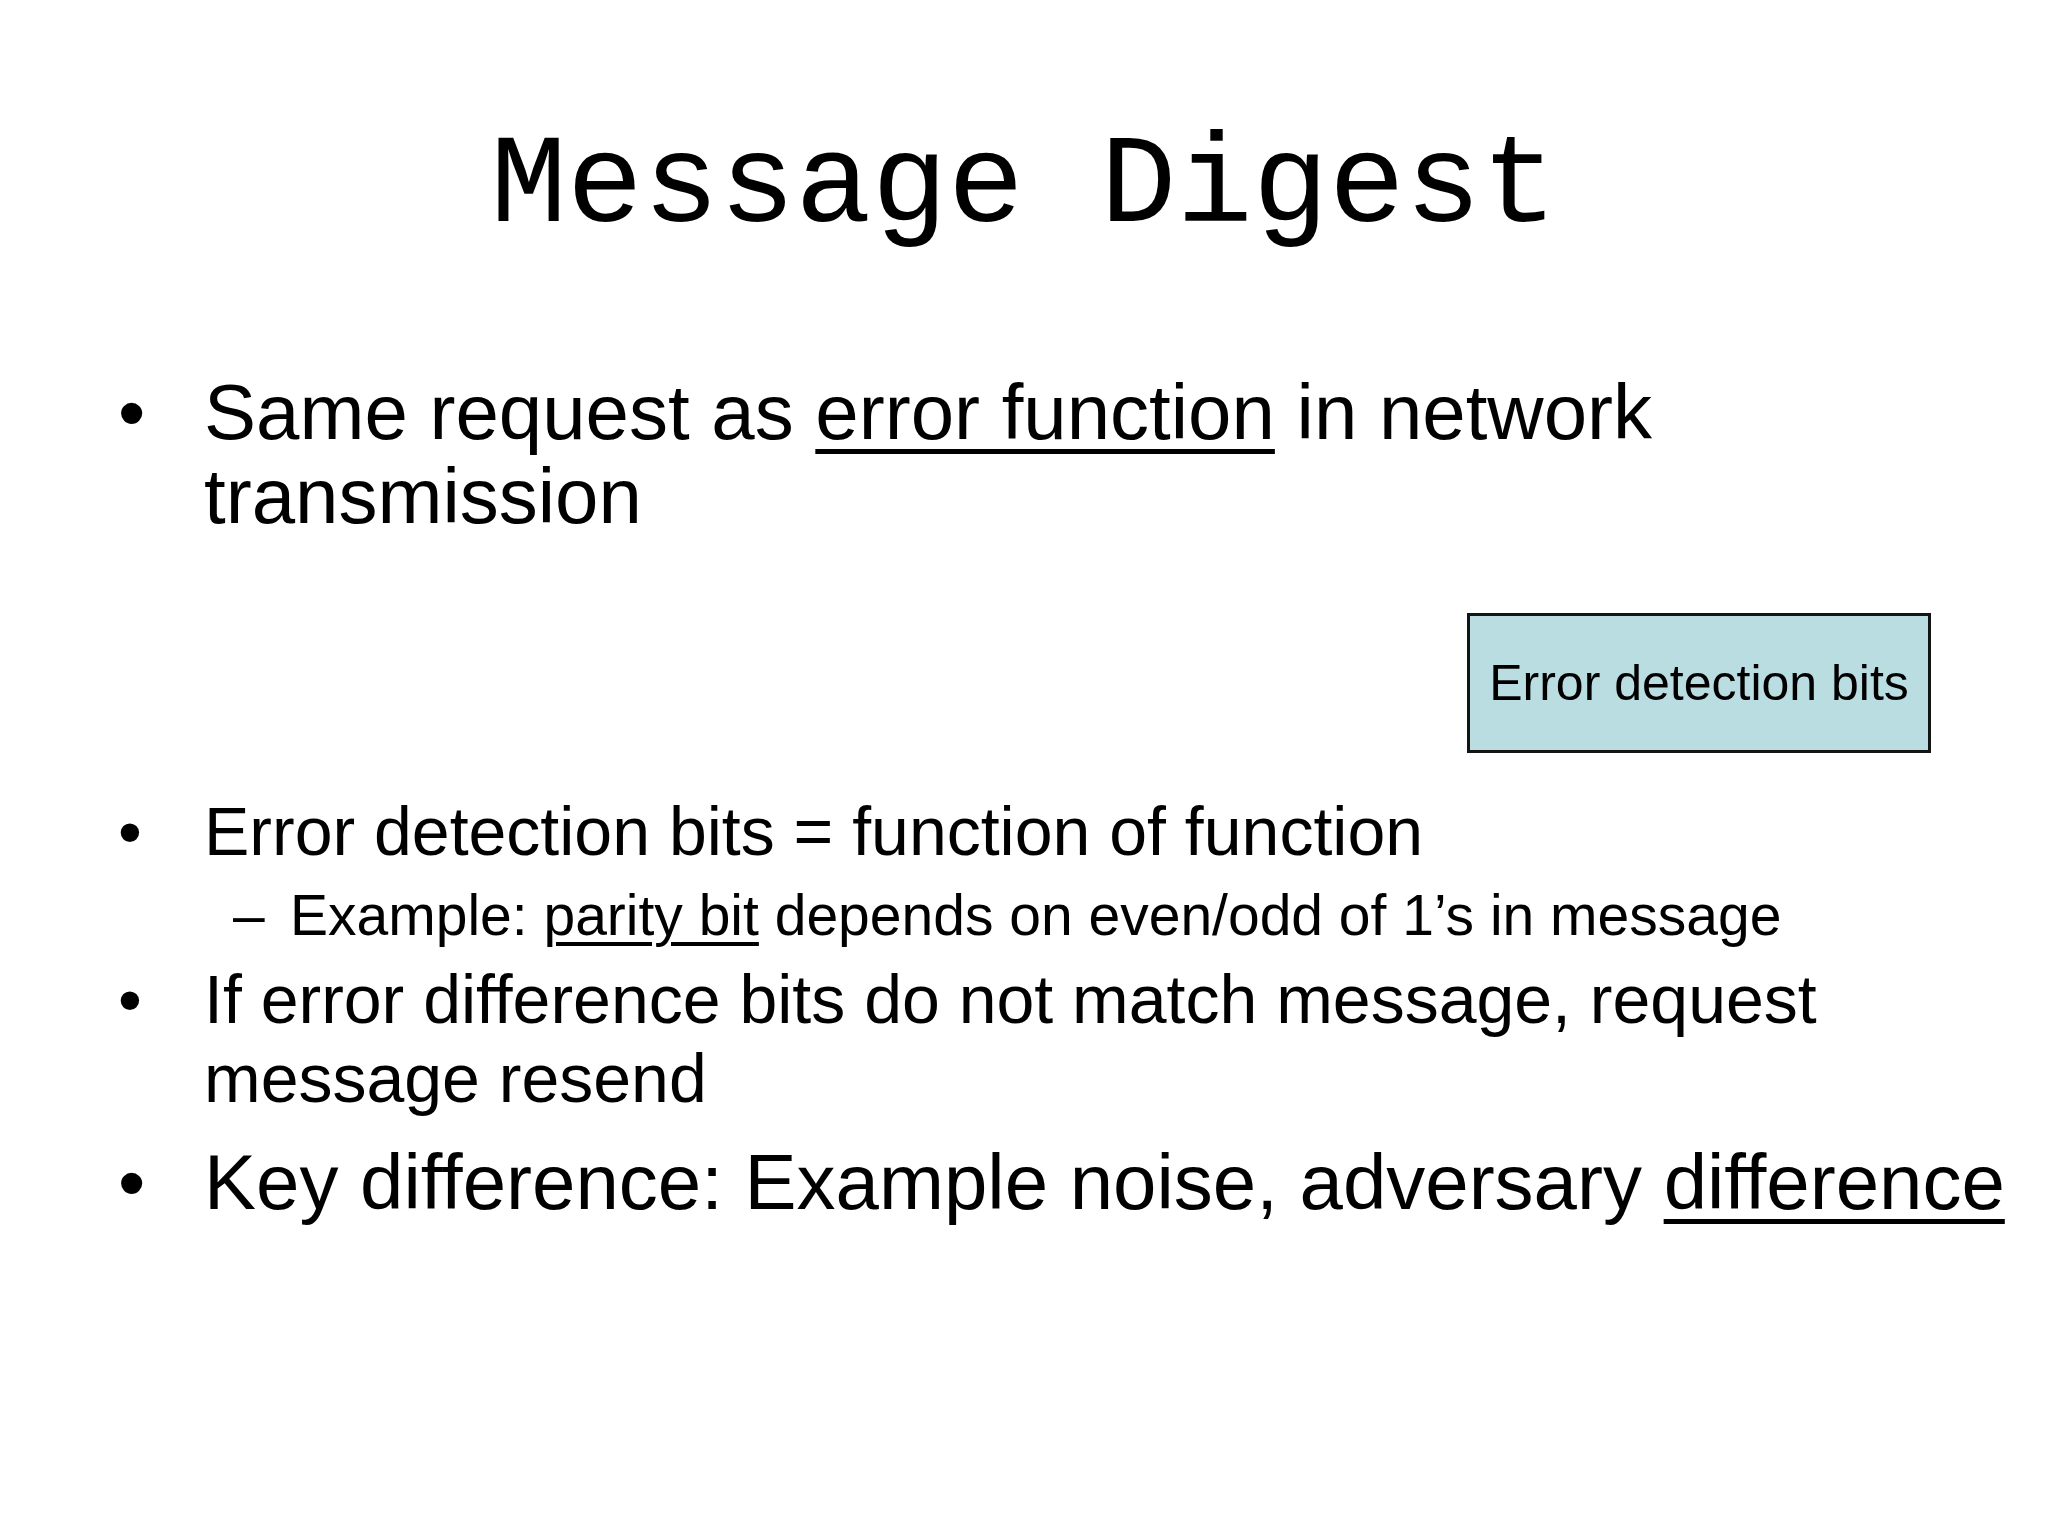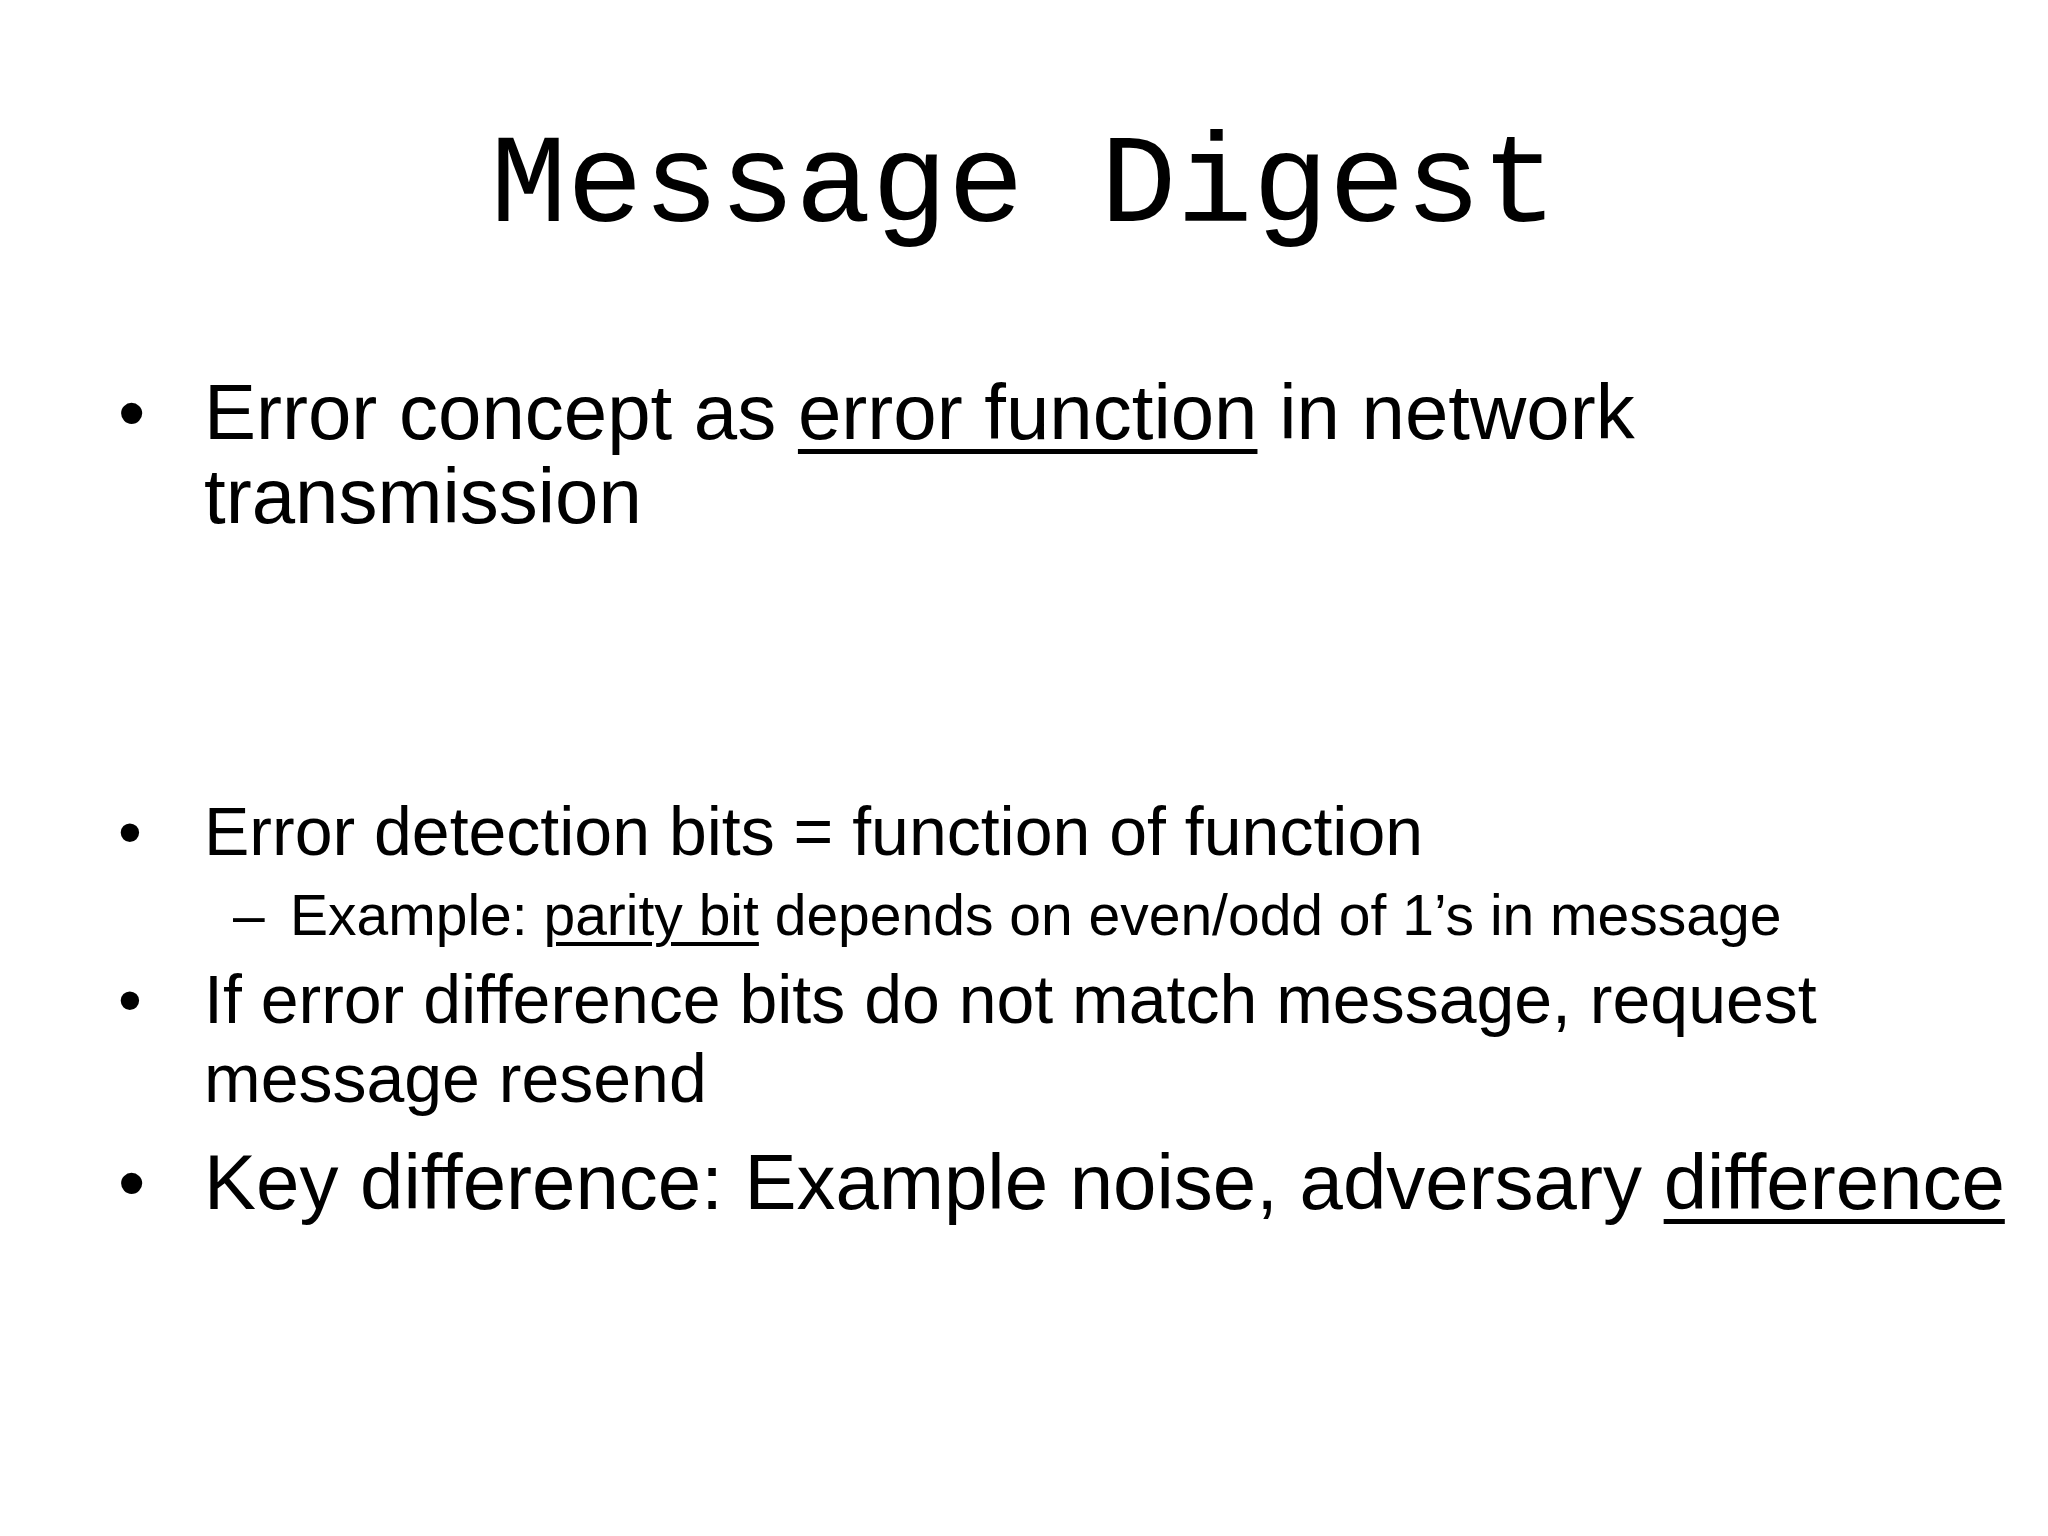--- a/index.html
+++ b/index.html
@@ -97,23 +97,26 @@
 </style>
 </head>
 <body>
 
 <div class="slide">
 
   <div class="title">Message Digest</div>
 
   <div class="bullet lvl1 b1">
     <span class="glyph">•</span>
-    <span class="text"><span>Error concept as </span><span class="u">error function</span><span> in network transmission</span></span>
+    <span class="text"><span>Same request as </span><span class="u">error function</span><span> in network transmission</span></span>
   </div>
 
+  <div class="diagram-box box-error">
+    <span>Error detection bits</span>
+  </div>
 
   <div class="bullet lvl1b b2">
     <span class="glyph">•</span>
     <span class="text">Error detection bits = function of function</span>
   </div>
 
   <div class="sub subex">
     <span class="glyph">–</span>
     <span class="text"><span>Example: </span><span class="u">parity bit</span><span> depends on even/odd  of 1’s in message</span></span>
   </div>

